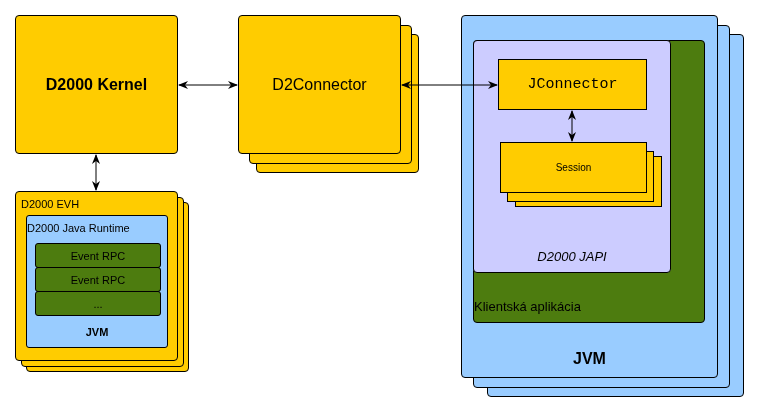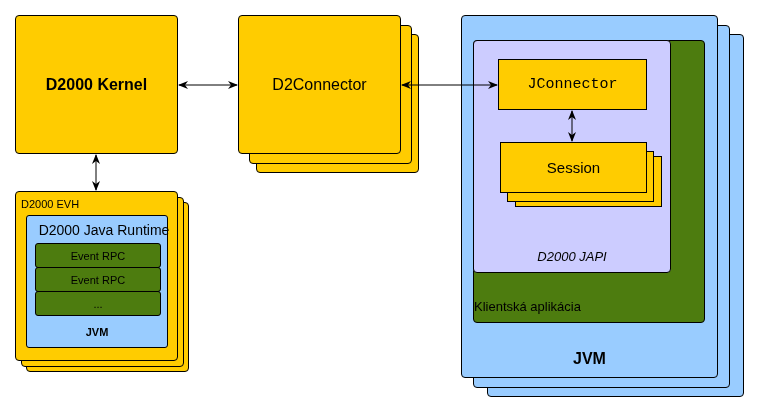--- a/index.html
+++ b/index.html
@@ -26,21 +26,21 @@
 <div class="box y r4" style="left:249px;top:25px;width:163px;height:139px;"></div>
 <div class="box y r4 ctr" style="left:238px;top:15px;width:163px;height:139px;">
   <span style="font-weight:normal;font-size:16px;">D2Connector</span>
 </div>
 
 <div class="box y r4" style="left:26px;top:202px;width:163px;height:170px;"></div>
 <div class="box y r4" style="left:21px;top:197px;width:163px;height:170px;"></div>
 <div class="box y r4" style="left:15px;top:191px;width:163px;height:170px;">
   <span class="lbl" style="left:5px;top:6px;font-size:11px;">D2000 EVH</span>
   <div class="box b r3" style="left:10px;top:23px;width:142px;height:133px;">
-    <div class="lbl" style="left:0;width:100%;text-align:center;top:6px;font-size:14px;margin-left:7px;">D2000 Java Runtime</div>
+    <div class="lbl" style="left:0;width:100%;top:6px;font-size:11px;">D2000 Java Runtime</div>
     <div class="box c r3 ctr" style="left:8px;top:27px;width:126px;height:25px;">
       <span style="font-size:11px;">Event RPC</span>
     </div>
     <div class="box c r3 ctr" style="left:8px;top:51px;width:126px;height:25px;">
       <span style="font-size:11px;">Event RPC</span>
     </div>
     <div class="box c r3 ctr" style="left:8px;top:75px;width:126px;height:25px;">
       <span style="font-size:11px;">...</span>
     </div>
     <div class="lbl" style="left:0;width:100%;text-align:center;top:110px;font-size:11px;font-weight:bold;">JVM</div>
@@ -61,21 +61,21 @@
   <div class="lbl" style="left:0;width:100%;text-align:center;top:208px;font-size:13px;font-style:italic;">D2000 JAPI</div>
 </div>
 
 <div class="box y ctr" style="left:498px;top:59px;width:149px;height:51px;">
   <span style="font-size:15px;font-family:Liberation Mono, monospace;">JConnector</span>
 </div>
 
 <div class="box y" style="left:515px;top:156px;width:147px;height:51px;"></div>
 <div class="box y" style="left:507px;top:151px;width:147px;height:51px;"></div>
 <div class="box y ctr" style="left:500px;top:142px;width:147px;height:51px;">
-  <span style="font-size:15px;">Session</span>
+  <span style="font-size:10px;">Session</span>
 </div>
 
 <svg class="arrows" viewBox="0 0 758 412">
   <defs>
     <marker id="ah" markerWidth="10" markerHeight="8" refX="9" refY="4" orient="auto-start-reverse" markerUnits="userSpaceOnUse">
       <path d="M0,0 L10,4 L0,8 L3,4 Z" fill="#000"></path>
     </marker>
   </defs>
   <line x1="179" y1="85" x2="237" y2="85" stroke="#000" stroke-width="1" marker-start="url(#ah)" marker-end="url(#ah)"></line>
   <line x1="96" y1="155" x2="96" y2="190" stroke="#000" stroke-width="1" marker-start="url(#ah)" marker-end="url(#ah)"></line>

